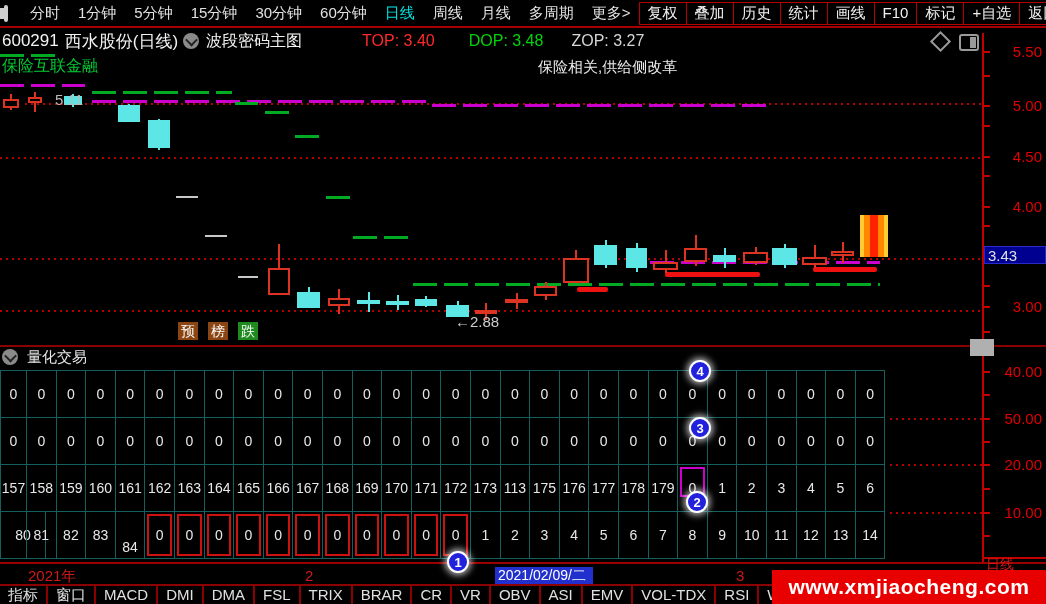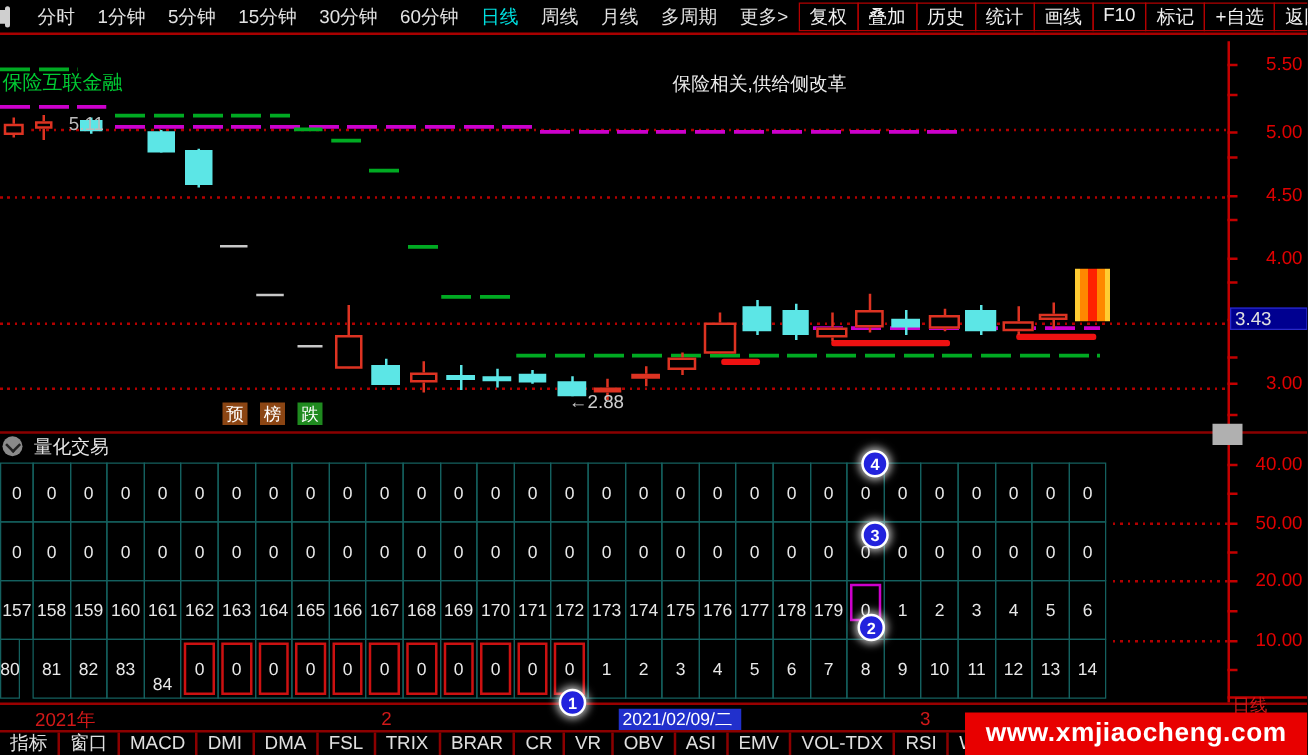--- a/index.html
+++ b/index.html
@@ -87,20 +87,31 @@
         <div class="tool-btn">历史</div>
         <div class="tool-btn">统计</div>
         <div class="tool-btn">画线</div>
         <div class="tool-btn">F10</div>
         <div class="tool-btn">标记</div>
         <div class="tool-btn">+自选</div>
         <div class="tool-btn">返回</div>
       </div>
   </div>
 
+  <div class="infobar">
+    <span class="sym">600291</span>
+    <span class="sym" style="margin-left:6px;">西水股份(日线)</span>
+    <span class="chev-circle"></span>
+    <span class="sym" style="font-size:16px;">波段密码主图</span>
+    <span class="lbl-top">TOP: 3.40</span>
+    <span class="lbl-dop">DOP: 3.48</span>
+    <span class="lbl-zop">ZOP: 3.27</span>
+    <span class="diamond-icon"></span>
+    <span class="layout-icon"></span>
+  </div>
 
   <div id="chart">
     <span class="tag-left">保险互联金融</span>
     <span class="tag-center">保险相关,供给侧改革</span>
   <div class="abs" style="left: 25px; top: 103px; width: 957px; height: 2px; background-image: repeating-linear-gradient(90deg, rgb(179, 0, 0) 0px, rgb(179, 0, 0) 2px, transparent 2px, transparent 6px);"></div>
       <div class="abs" style="left: 0px; top: 157px; width: 982px; height: 2px; background-image: repeating-linear-gradient(90deg, rgb(179, 0, 0) 0px, rgb(179, 0, 0) 2px, transparent 2px, transparent 6px);"></div>
       <div class="abs" style="left: 0px; top: 258px; width: 982px; height: 2px; background-image: repeating-linear-gradient(90deg, rgb(179, 0, 0) 0px, rgb(179, 0, 0) 2px, transparent 2px, transparent 6px);"></div>
       <div class="abs" style="left: 0px; top: 310px; width: 982px; height: 2px; background-image: repeating-linear-gradient(90deg, rgb(179, 0, 0) 0px, rgb(179, 0, 0) 2px, transparent 2px, transparent 6px);"></div>
       <div class="abs" style="left: 890px; top: 418px; width: 92px; height: 2px; background-image: repeating-linear-gradient(90deg, rgb(179, 0, 0) 0px, rgb(179, 0, 0) 2px, transparent 2px, transparent 6px);"></div>
       <div class="abs" style="left: 890px; top: 464px; width: 92px; height: 2px; background-image: repeating-linear-gradient(90deg, rgb(179, 0, 0) 0px, rgb(179, 0, 0) 2px, transparent 2px, transparent 6px);"></div>
@@ -477,21 +488,21 @@
     <div class="cell" style="left: 410.8px; top: 464px; width: 30.6px; height: 48px;">
       <span style="position: relative; z-index: 2;">171</span>
     </div>
     <div class="cell" style="left: 440.4px; top: 464px; width: 30.6px; height: 48px;">
       <span style="position: relative; z-index: 2;">172</span>
     </div>
     <div class="cell" style="left: 470px; top: 464px; width: 30.6px; height: 48px;">
       <span style="position: relative; z-index: 2;">173</span>
     </div>
     <div class="cell" style="left: 499.6px; top: 464px; width: 30.6px; height: 48px;">
-      <span style="position: relative; z-index: 2;">174</span>
+      <span style="position: relative; z-index: 2;">113</span>
     </div>
     <div class="cell" style="left: 529.2px; top: 464px; width: 30.6px; height: 48px;">
       <span style="position: relative; z-index: 2;">175</span>
     </div>
     <div class="cell" style="left: 558.8px; top: 464px; width: 30.6px; height: 48px;">
       <span style="position: relative; z-index: 2;">176</span>
     </div>
     <div class="cell" style="left: 588.4px; top: 464px; width: 30.6px; height: 48px;">
       <span style="position: relative; z-index: 2;">177</span>
     </div>
@@ -516,21 +527,21 @@
     </div>
     <div class="cell" style="left: 795.6px; top: 464px; width: 30.6px; height: 48px;">
       <span style="position: relative; z-index: 2;">4</span>
     </div>
     <div class="cell" style="left: 825.2px; top: 464px; width: 30.6px; height: 48px;">
       <span style="position: relative; z-index: 2;">5</span>
     </div>
     <div class="cell" style="left: 854.8px; top: 464px; width: 30.6px; height: 48px;">
       <span style="position: relative; z-index: 2;">6</span>
     </div>
-    <div class="cell" style="left: 0px; top: 511px; width: 16px; height: 48px;">
+    <div class="cell" style="left: 0px; top: 511px; width: 46px; height: 48px;">
       <span style="position: relative; z-index: 2;">80</span>
     </div>
     <div class="cell" style="left: 26px; top: 511px; width: 30.6px; height: 48px;">
       <span style="position: relative; z-index: 2;">81</span>
     </div>
     <div class="cell" style="left: 55.6px; top: 511px; width: 30.6px; height: 48px;">
       <span style="position: relative; z-index: 2;">82</span>
     </div>
     <div class="cell" style="left: 85.2px; top: 511px; width: 30.6px; height: 48px;">
       <span style="position: relative; z-index: 2;">83</span>

